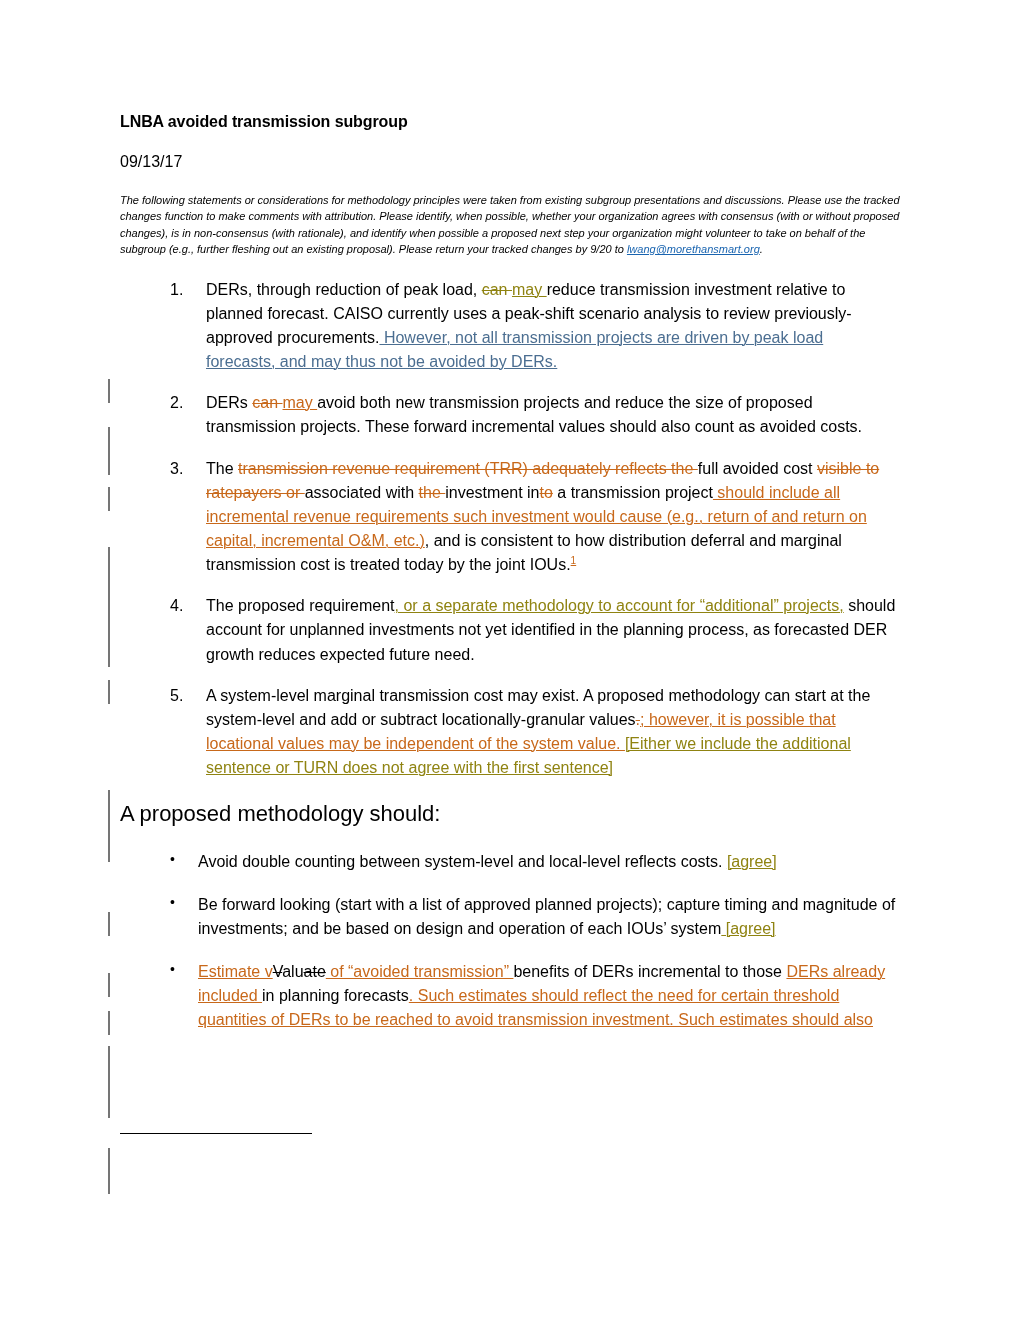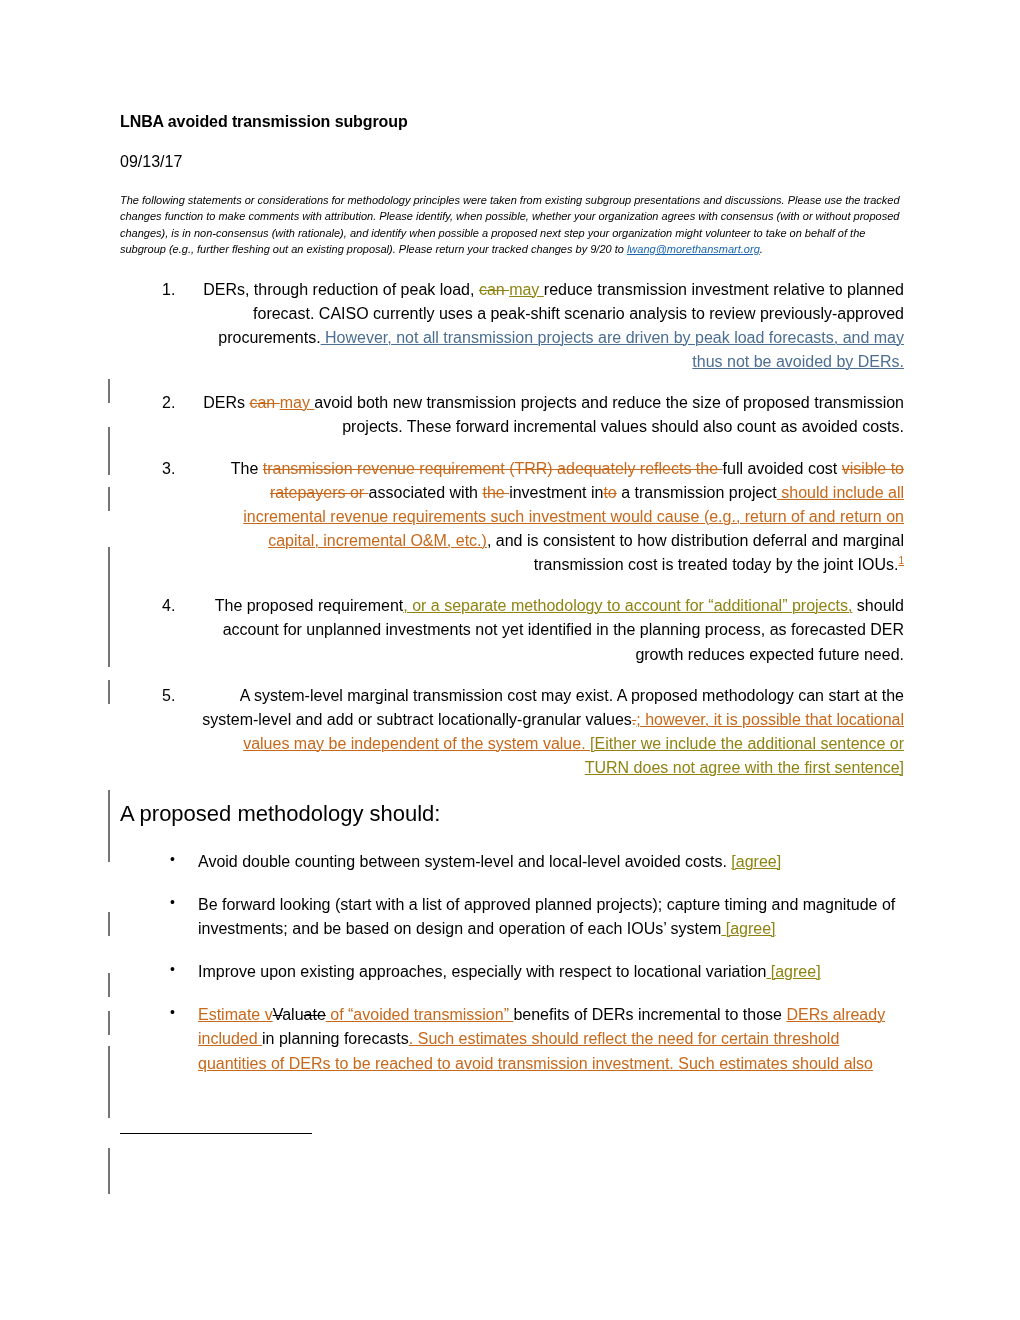--- a/index.html
+++ b/index.html
@@ -47,25 +47,24 @@
     margin: 0 0 20px 0;
     text-align: left;
   }
   .intro a.link {
     color: #1964b0;
     text-decoration: underline;
   }
 
   
   ol.numlist {
-    margin: 0;
+    margin: 8px;
     padding: 0;
     list-style: none;
     counter-reset: nlist;
-    text-align: right;
   }
   ol.numlist > li {
     position: relative;
     counter-increment: nlist;
     font-size: 16px;
     line-height: 1.51;
     padding-left: 78px;
     margin-bottom: 17px;
   }
   ol.numlist > li::before {
@@ -184,25 +183,24 @@
       <li><span>The proposed requirement</span><span class="ins-y">, or a separate methodology to account for “additional” projects,</span><span> should account for unplanned investments not yet identified in the planning process, as forecasted DER growth reduces expected future need.</span></li>
 
       <li><span>A system-level marginal transmission cost may exist. A proposed methodology can start at the system-level and add or subtract locationally-granular values</span><span class="del-o">.</span><span class="ins-o">; however, it is possible that locational values may be independent of the system value. </span><span class="ins-y">[Either we include the additional sentence or TURN does not agree with the first sentence]</span></li>
 
     </ol>
 
     <p class="lead-in">A proposed methodology should:</p>
 
     <ul class="bullist">
 
-      <li><span>Avoid double counting between system-level and local-level avoided costs. </span><span class="ins-y">[agree]</span></li>
+      <li><span>Avoid double counting between system-level and local-level reflects costs. </span><span class="ins-y">[agree]</span></li>
 
       <li><span>Be forward looking (start with a list of approved planned projects); capture timing and magnitude of investments; and be based on design and operation of each IOUs’ system</span><span class="ins-y"> [agree]</span></li>
 
-      <li><span>Improve upon existing approaches, especially with respect to locational variation</span><span class="ins-y"> [agree]</span></li>
 
       <li><span class="ins-o">Estimate v</span><span class="del-k">V</span><span>alu</span><span class="del-k">ate</span><span class="ins-o"> of “avoided transmission” </span><span>benefits of DERs incremental to those </span><span class="ins-o">DERs already included </span><span>in planning forecasts</span><span class="ins-o">.  Such estimates should reflect the need for certain threshold quantities of DERs to be reached to avoid transmission investment.  Such estimates should also </span></li>
 
     </ul>
 
   </div>
 
   <div class="footnote-area">
     <div class="footnote-rule"></div>
   </div>

